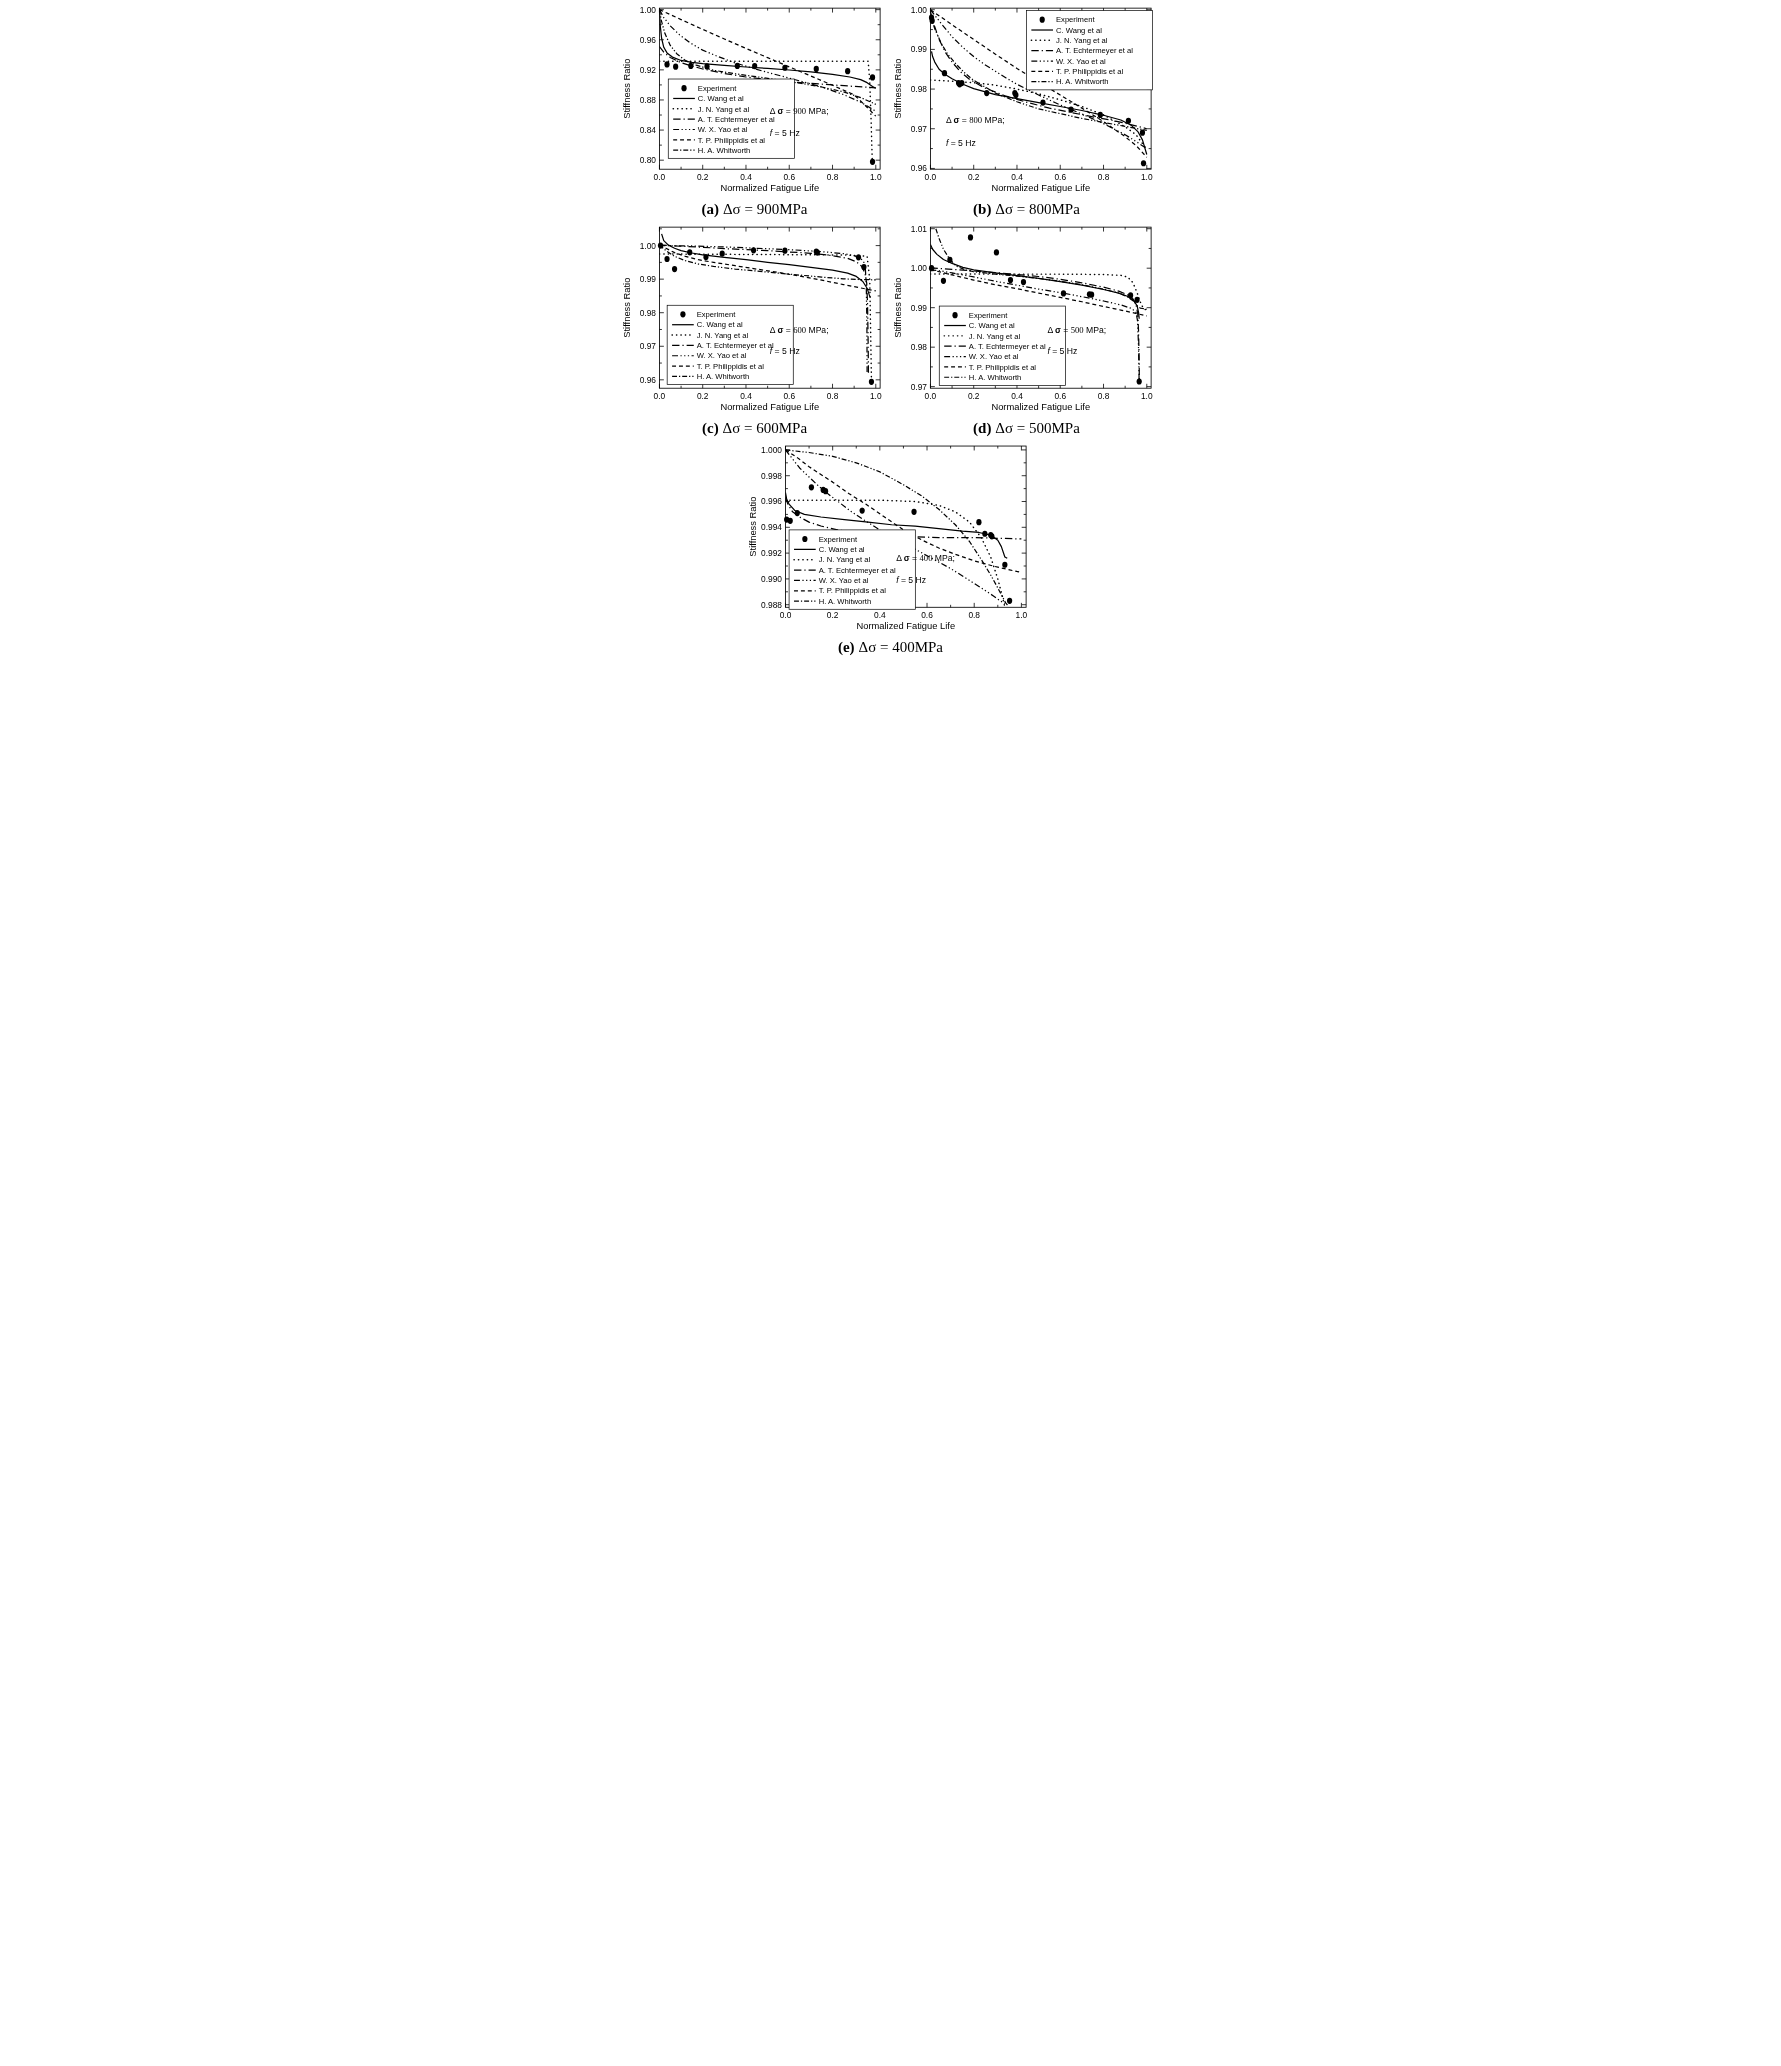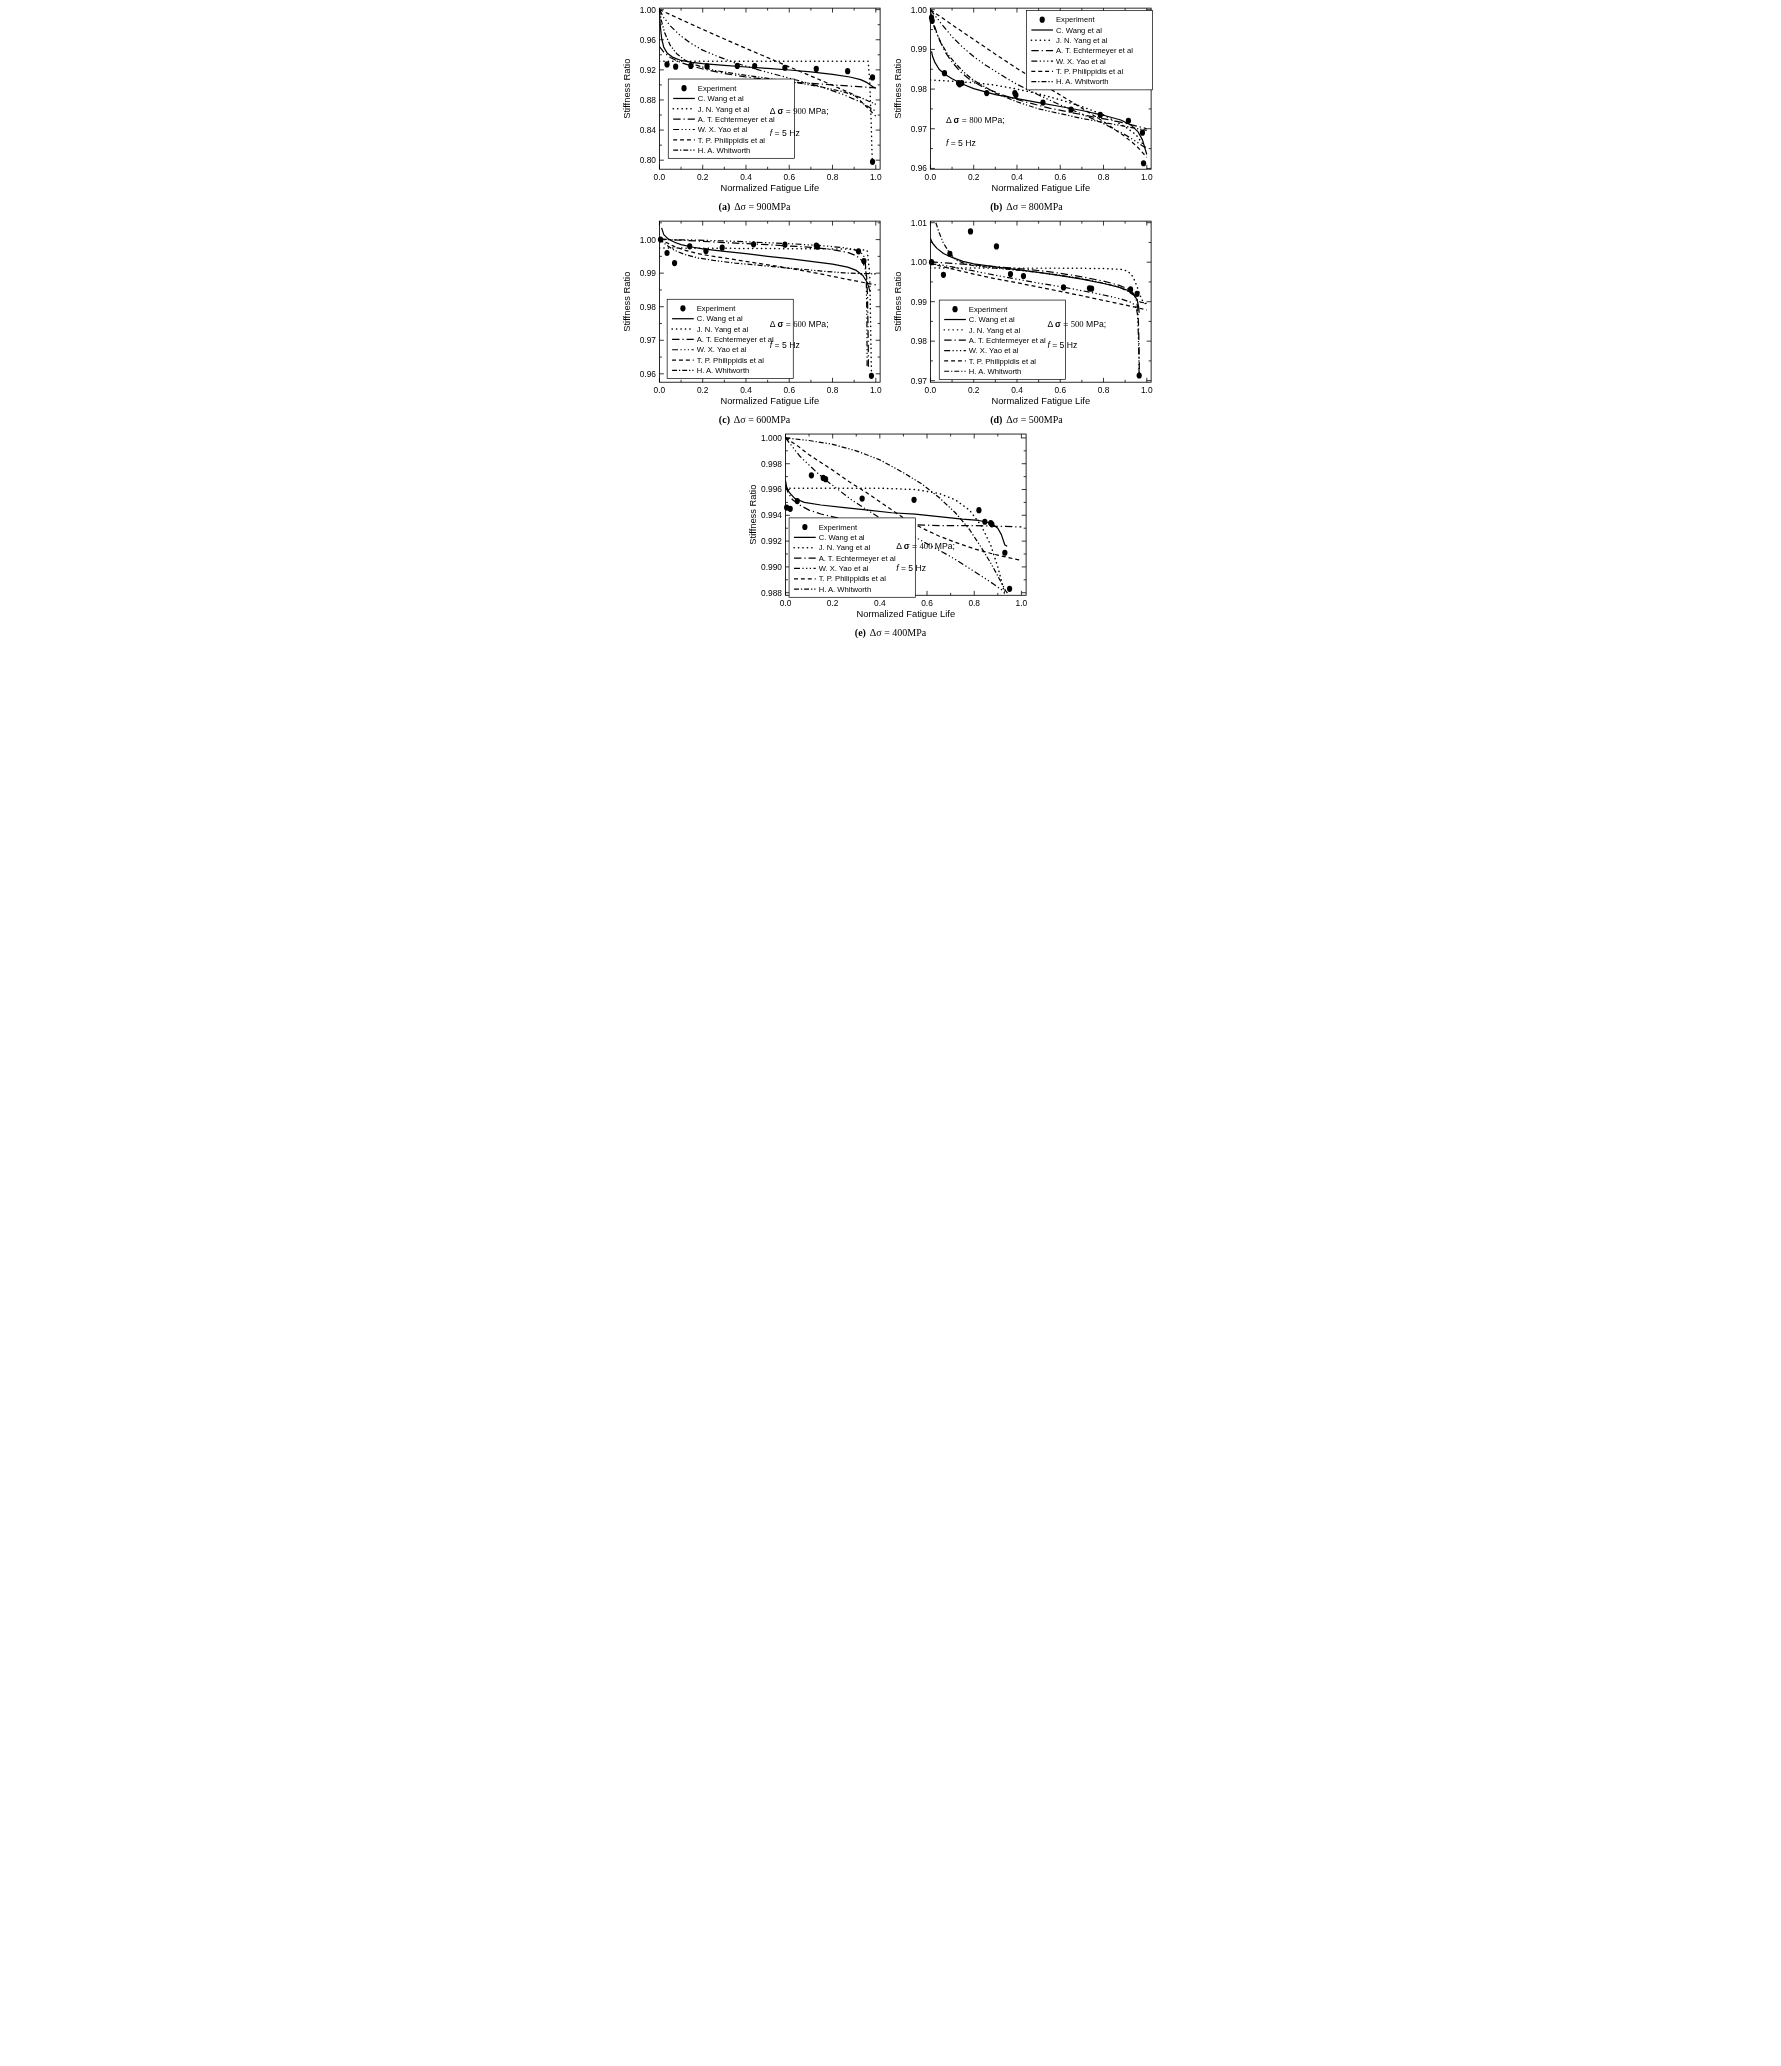--- a/index.html
+++ b/index.html
@@ -1,20 +1,20 @@
 <!DOCTYPE html>
 <html style="font-size:7.9px"><head>
 <meta charset="utf-8">
 <style>
   html,body{margin:0;padding:0;background:#ffffff;}
   body{font-family:"Liberation Sans", sans-serif; color:#000;}
   .page{width:544px;margin:0 auto;padding:3px 2px;}
   .grid{display:flex;flex-wrap:wrap;justify-content:center;column-gap:5.9px;row-gap:1px;}
   figure.subplot{margin:0;display:flex;flex-direction:column;align-items:center;}
-  .caption{font-family:"Liberation Serif", serif;font-size:10px;margin-top:1px;margin-bottom:3px;}
+  .caption{font-family:"Liberation Serif", serif;font-size:15px;margin-top:1px;margin-bottom:3px;}
   .cap-letter{font-weight:bold;}
   .cap-text{margin-left:3.9px;}
   svg text{fill:#000;}
 </style>
 </head>
 <body>
 
 <div class="page">
   <div class="grid">
     <figure class="subplot">

